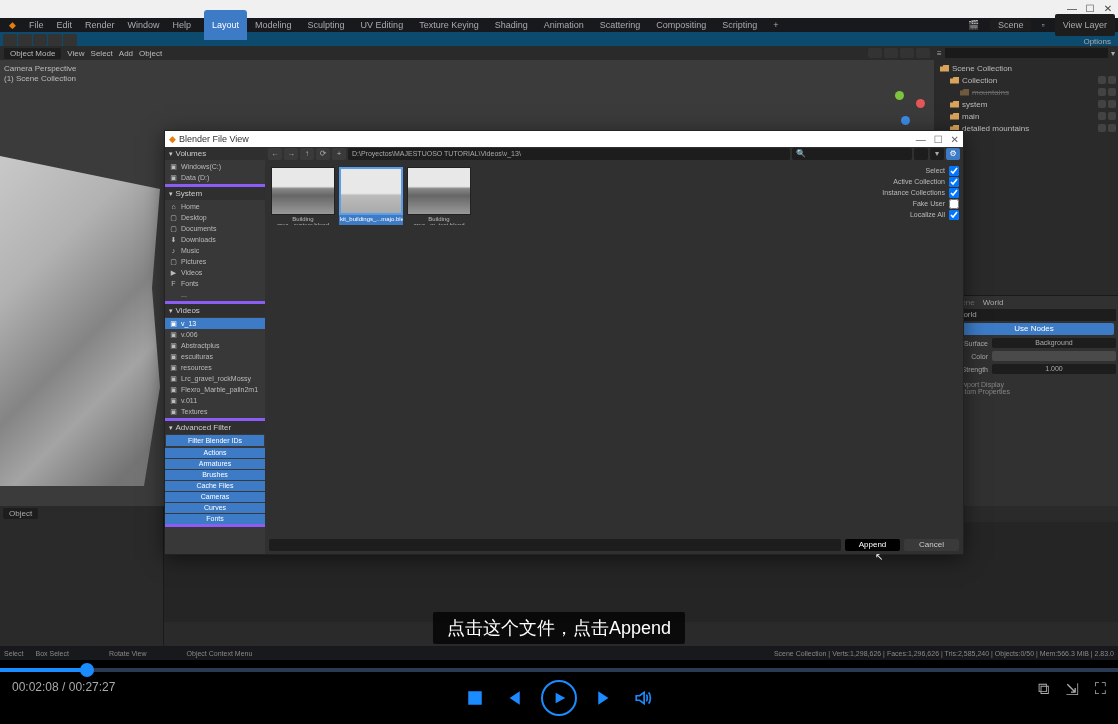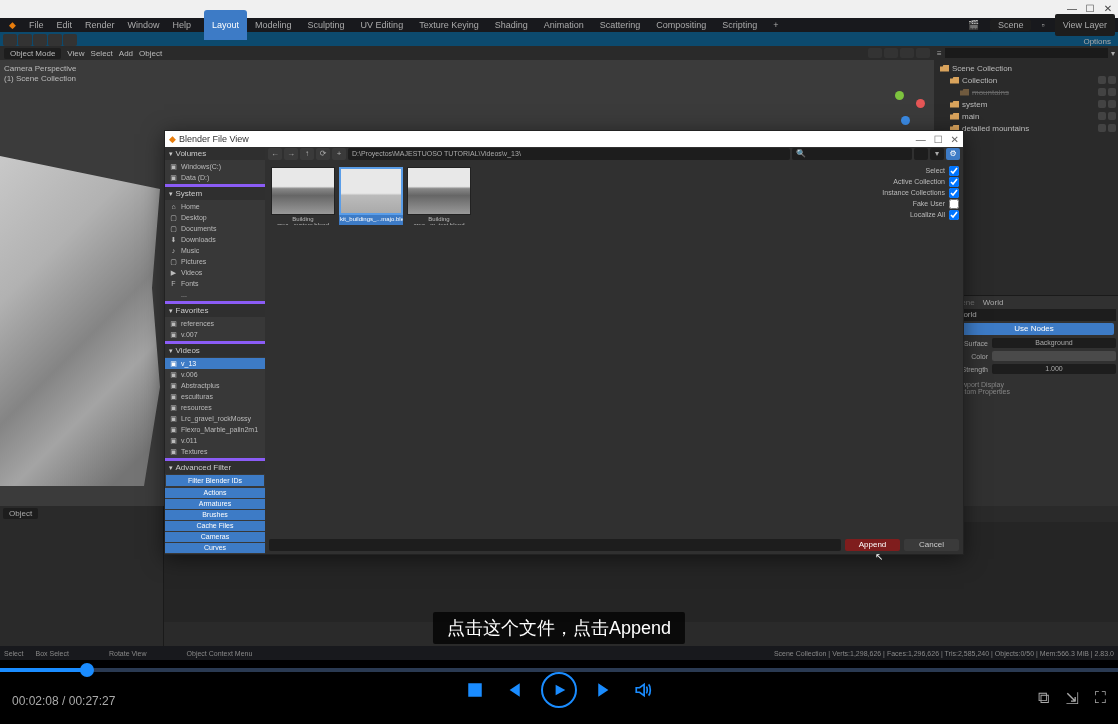--- a/index.html
+++ b/index.html
@@ -91,32 +91,32 @@
 .fd-thumb.sel .img{border:2px solid #5a9de8}
 .fd-thumb.sel{background:#3d5a7a}
 .fd-thumb .name{font-size:6px;color:#bbb;padding:1px;text-align:center;height:10px;overflow:hidden}
 .fd-thumb.sel .name{background:#3d7bc6;color:#fff}
 .fd-options{width:95px;padding:4px;font-size:7px;color:#bbb}
 .fd-opt{display:flex;align-items:center;justify-content:flex-end;height:11px;gap:4px}
 .fd-opt input{width:10px;height:10px}
 .fd-bottom{height:18px;display:flex;align-items:center;padding:0 4px;gap:4px}
 .fd-filename{flex:1;background:#1d1d1d;height:12px;border-radius:2px}
 .fd-btn{width:55px;height:12px;background:#3a3a3a;color:#ccc;font-size:8px;text-align:center;line-height:12px;border-radius:2px;cursor:pointer}
-.fd-btn.primary{background:#7f1d1d;color:#fff}
+.fd-btn.primary{background:#000000;color:#fff}
 .cursor-ptr{position:absolute;left:875px;top:551px;color:#fff;font-size:10px;pointer-events:none}
 
 
 .caption{position:absolute;left:50%;transform:translateX(-50%);top:612px;background:rgba(0,0,0,.75);color:#fff;font-size:18px;padding:4px 14px;border-radius:2px}
 
 
 .player{position:absolute;left:0;right:0;bottom:0;height:64px;background:#000}
 .progress{height:4px;background:#2a3a52;position:relative;margin-top:8px}
 .progress .fill{position:absolute;left:0;top:0;height:100%;width:7.8%;background:#1a8cff}
 .progress .knob{position:absolute;left:7.8%;top:-5px;width:14px;height:14px;background:#1a8cff;border-radius:50%;transform:translateX(-50%);cursor:pointer}
-.controls{display:flex;align-items:flex-end;height:52px;padding:16px 12px;color:#888;font-size:12px}
+.controls{display:flex;align-items:flex-start;height:52px;padding:8px 12px;color:#888;font-size:12px}
 .time{color:#aaa}
 .center-controls{position:absolute;left:50%;transform:translateX(-50%);display:flex;gap:18px;align-items:center}
 .ctrl-btn{width:20px;height:20px;color:#1a8cff;cursor:pointer;display:flex;align-items:center;justify-content:center}
 .ctrl-btn svg{width:18px;height:18px;fill:#1a8cff}
 .play-big{width:36px;height:36px;border:2px solid #1a8cff;border-radius:50%;display:flex;align-items:center;justify-content:center}
 .play-big svg{width:14px;height:14px;fill:#1a8cff;margin-left:2px}
 .right-controls{margin-left:auto;display:flex;gap:16px}
 .right-controls span{color:#aaa;cursor:pointer;font-size:16px}
 </style>
 </head>
@@ -375,33 +375,20 @@
               <span class="fi">F</span>
               <span>Fonts</span>
             </div>
           <div class="fd-item">
               <span class="fi"></span>
               <span>...</span>
             </div>
         </div>
       </div>
       <div class="fd-section">
-        <div class="fd-sec-h">Favorites</div>
-        <div class="fd-list">
-          <div class="fd-item">
-              <span class="fi">▣</span>
-              <span>references</span>
-            </div>
-          <div class="fd-item">
-              <span class="fi">▣</span>
-              <span>v.007</span>
-            </div>
-        </div>
-      </div>
-      <div class="fd-section">
         <div class="fd-sec-h">Videos</div>
         <div class="fd-list">
           <div class="fd-item sel">
               <span class="fi">▣</span>
               <span>v_13</span>
             </div>
           <div class="fd-item">
               <span class="fi">▣</span>
               <span>v.006</span>
             </div>

